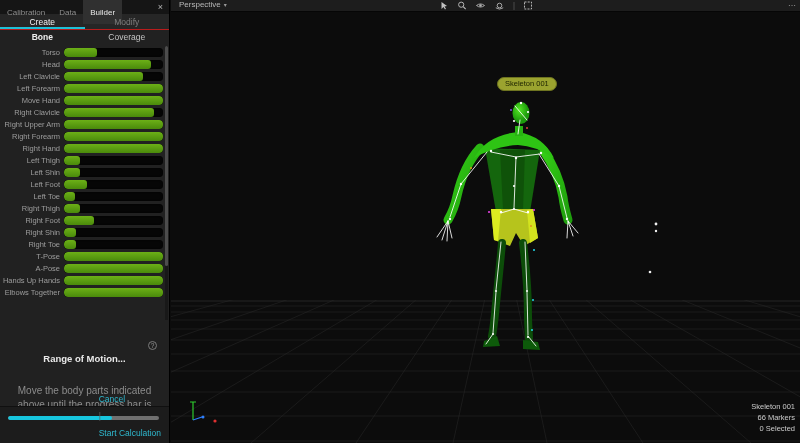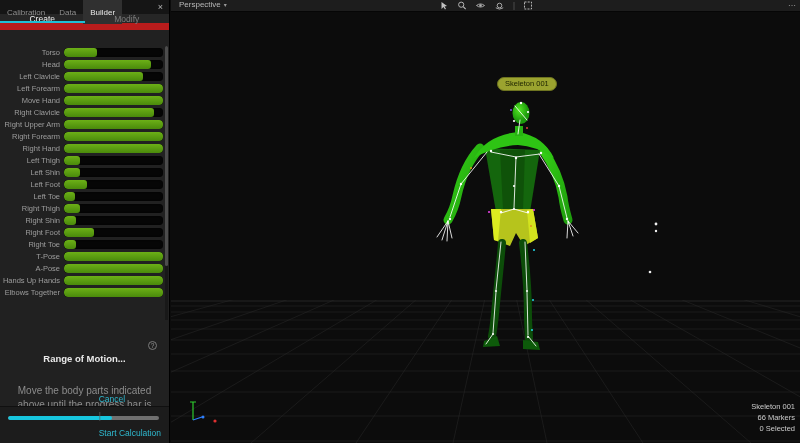--- a/index.html
+++ b/index.html
@@ -7,21 +7,21 @@
   body { background:#000; font-family:"Liberation Sans", sans-serif; }
   .screen { position:relative; width:800px; height:443px; overflow:hidden; background:#0c0c0c; }
 
   
   .panel { position:absolute; left:0; top:0; width:170px; height:443px; background:#212121; border-right:1px solid #000; }
   .tabbar { height:14px; background:#151515; display:flex; align-items:stretch; font-size:8px; color:#8f8f8f; }
   .tab { padding:12px 7px; display:flex; align-items:center; cursor:default; }
   .tab.active { background:#303030; color:#e8e8e8; }
   .tabbar .close { margin-left:auto; padding:0 6px; display:flex; align-items:center; color:#b5b5b5; font-size:9px; }
 
-  .subtabs { height:16px; display:flex; background:#262626; border-bottom:7px solid #b91c1c; }
+  .subtabs { height:16px; display:flex; background:#262626; border-bottom:1px solid #b91c1c; }
   .subtab { flex:1; display:flex; align-items:center; justify-content:center; font-size:8.5px; color:#7f7f7f; position:relative; }
   .subtab.active { color:#f2f2f2; }
   .subtab.active::after { content:""; position:absolute; left:0; right:0; bottom:0; height:2px; background:var(--accent); }
 
   .modetabs { height:14px; display:flex; align-items:center; }
   .modetab { flex:1; text-align:center; font-size:8.5px; color:#c4c4c4; }
   .modetab.active { color:#ededed; font-weight:bold; }
 
   .bone-list { position:absolute; top:45px; left:0; right:6px; }
   .bone-row { display:flex; align-items:flex-end; height:12px; }
@@ -75,20 +75,24 @@
       <div class="tab">Data</div>
       <div class="tab active">Builder</div>
       <div class="close">×</div>
     </div>
 
     <div class="subtabs">
       <div class="subtab active">Create</div>
       <div class="subtab">Modify</div>
     </div>
 
+    <div class="modetabs">
+      <div class="modetab active">Bone</div>
+      <div class="modetab">Coverage</div>
+    </div>
 
     <div class="bone-list">
       <div class="bone-row">
         <span class="bone-label">Torso</span>
         <div class="bone-bar">
           <div class="bone-fill" style="width: 33%;"></div>
         </div>
       </div>
 
       <div class="bone-row">
@@ -177,30 +181,30 @@
       </div>
 
       <div class="bone-row">
         <span class="bone-label">Right Thigh</span>
         <div class="bone-bar">
           <div class="bone-fill" style="width: 16%;"></div>
         </div>
       </div>
 
       <div class="bone-row">
+        <span class="bone-label">Right Foot</span>
+        <div class="bone-bar">
+          <div class="bone-fill" style="width: 30%;"></div>
+        </div>
+      </div>
+
+      <div class="bone-row">
         <span class="bone-label">Right Shin</span>
         <div class="bone-bar">
           <div class="bone-fill" style="width: 12%;"></div>
-        </div>
-      </div>
-
-      <div class="bone-row">
-        <span class="bone-label">Right Foot</span>
-        <div class="bone-bar">
-          <div class="bone-fill" style="width: 30%;"></div>
         </div>
       </div>
 
       <div class="bone-row">
         <span class="bone-label">Right Toe</span>
         <div class="bone-bar">
           <div class="bone-fill" style="width: 12%;"></div>
         </div>
       </div>
 

